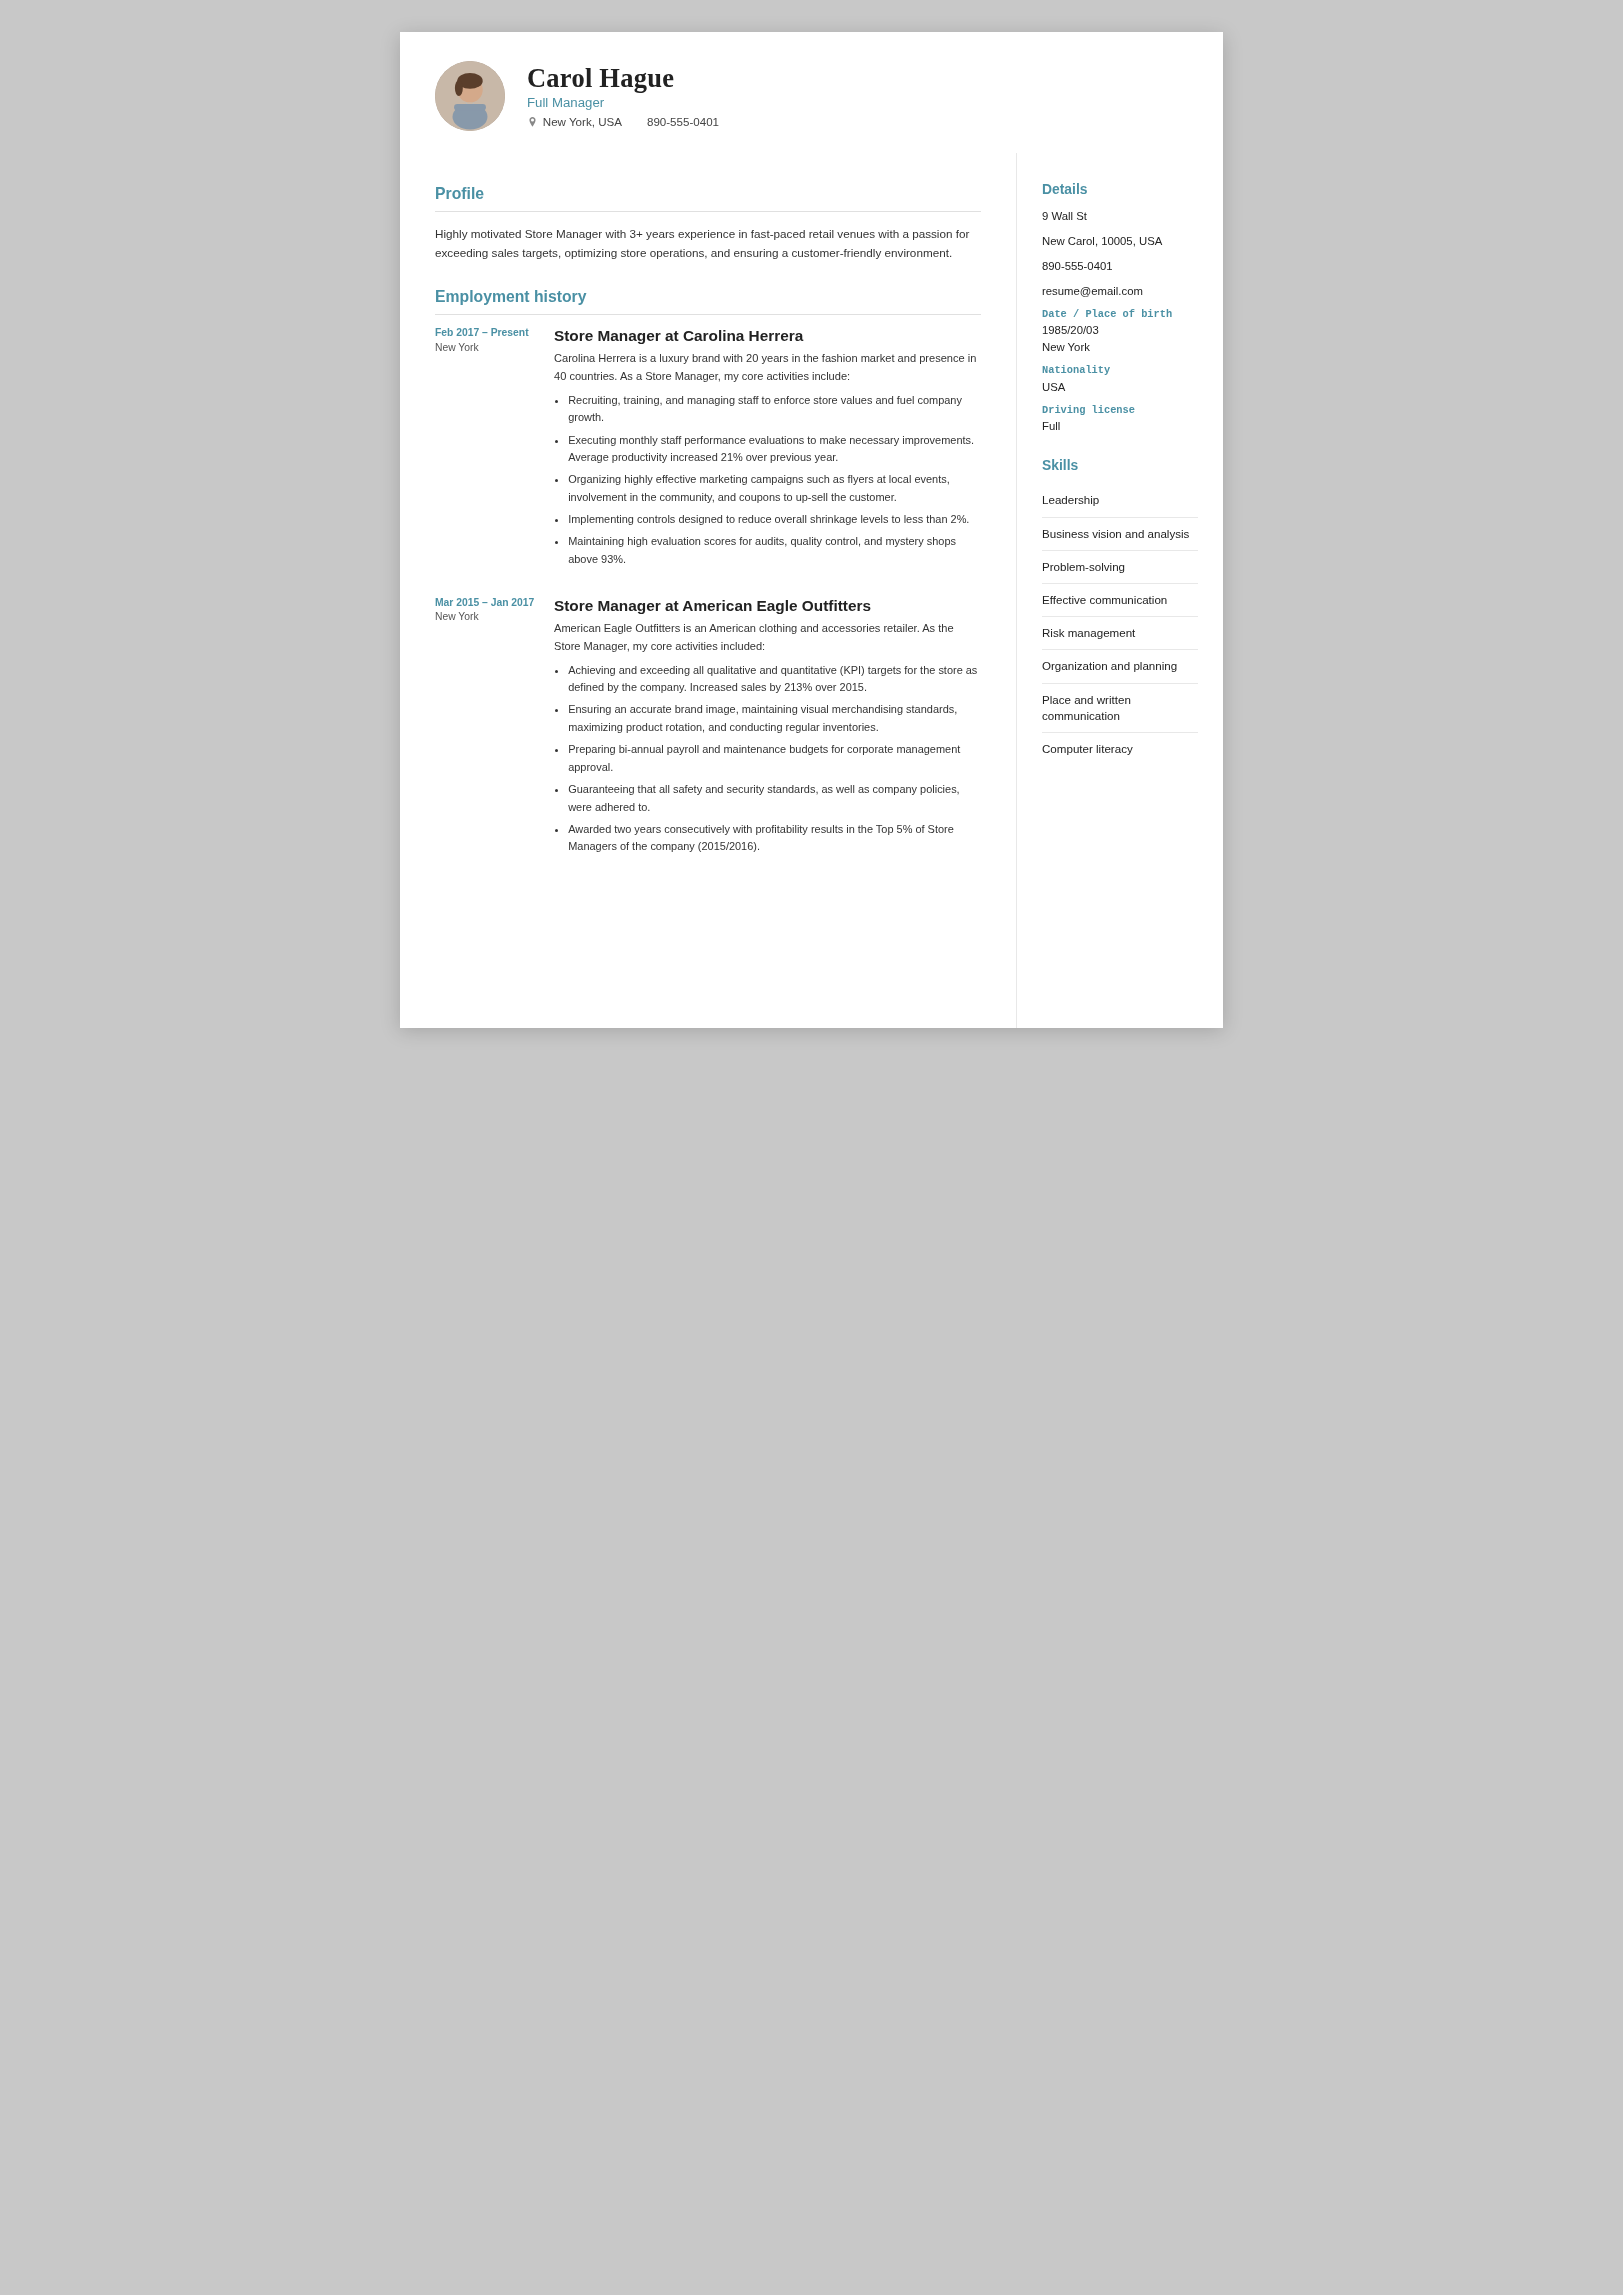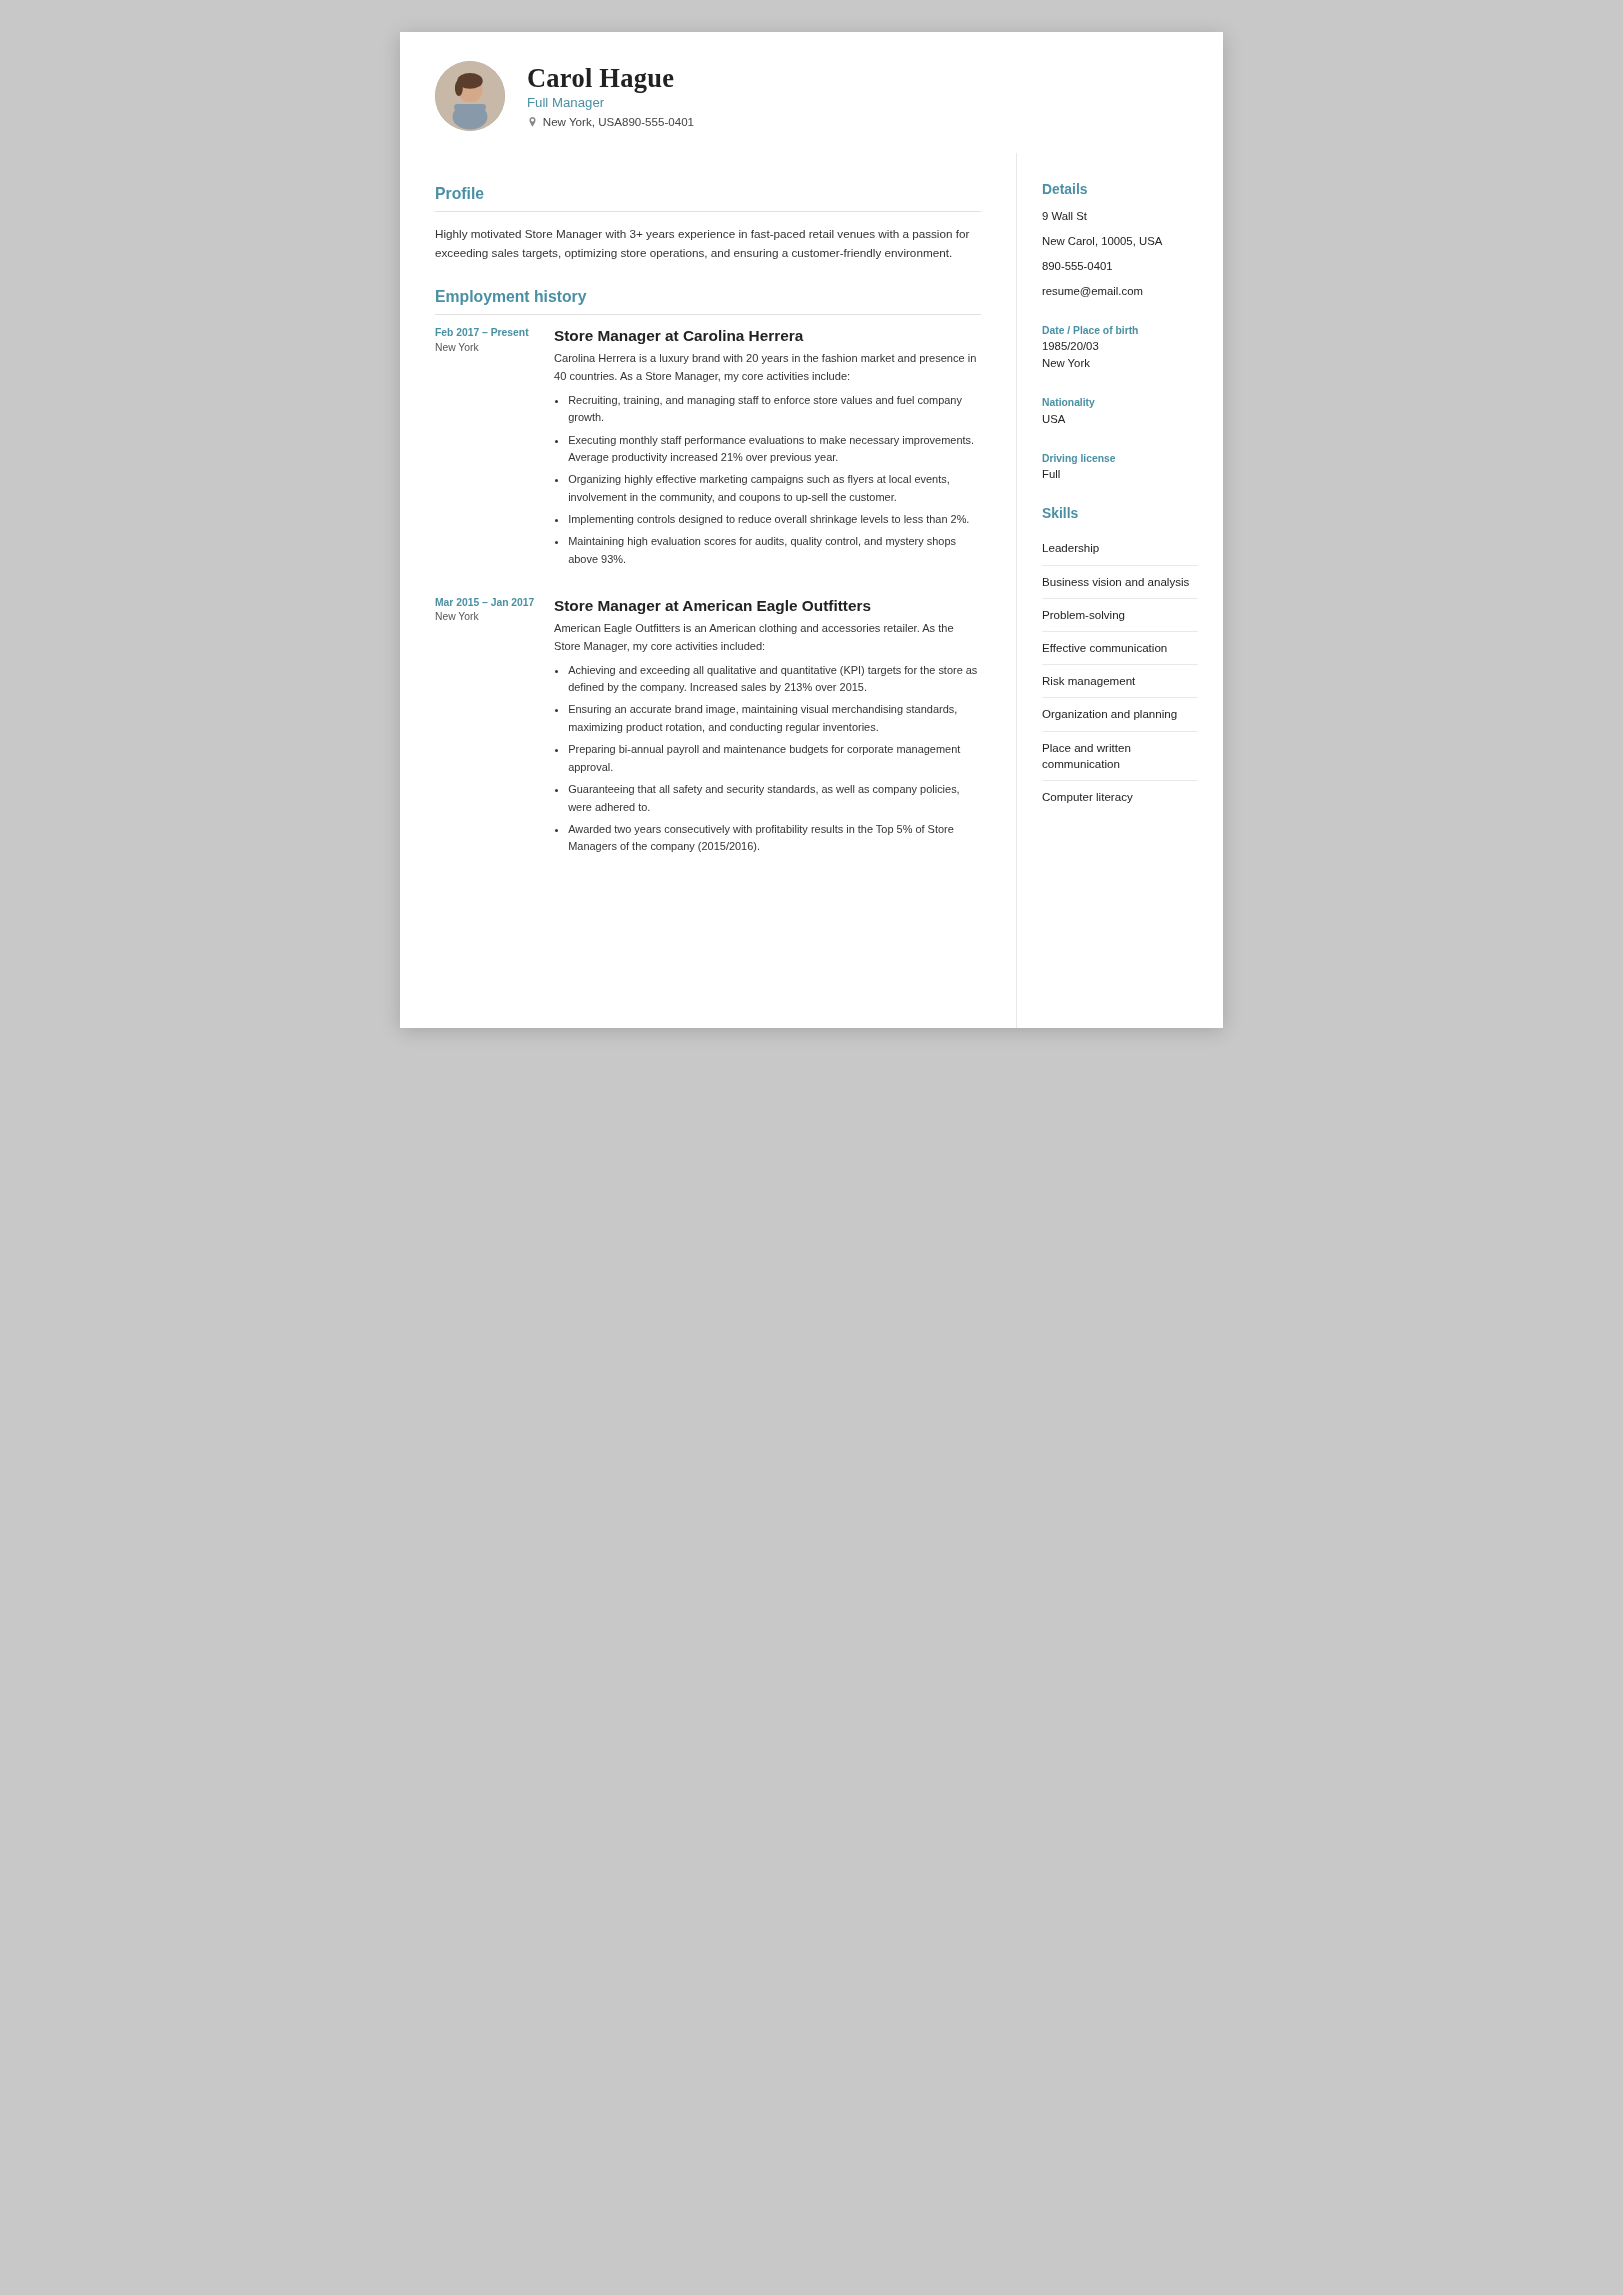--- a/index.html
+++ b/index.html
@@ -67,21 +67,21 @@
     .header-info .job-title {
       color: #4a90a4;
       font-size: 1.05rem;
       font-family: Arial, sans-serif;
       margin-top: 1.6px;
       margin-bottom: 6.3px;
     }
     .header-info .contact-line {
       display: flex;
       align-items: flex-end;
-      gap: 0;
+      gap: 25px;
       font-size: 0.92rem;
       color: #444;
       font-family: Arial, sans-serif;
     }
     .contact-line .loc-icon {
       display: inline-flex;
       align-items: center;
       gap: 3.2px;
     }
     
@@ -176,23 +176,23 @@
     }
     .detail-value {
       font-size: 0.9rem;
       color: #222;
       font-family: Arial, sans-serif;
       line-height: 1.5;
     }
     .detail-sublabel {
       color: #4a90a4;
       font-size: 0.82rem;
-      font-family: Liberation Sans, sans-serif;
+      font-family: Liberation Mono, monospace;
       font-weight: 600;
-      margin-top: 25px;
+      margin-top: 8px;
       margin-bottom: 2.4px;
     }
     .skills-block {
       margin-top: 6.3px;
     }
     .skill-item {
       font-size: 0.92rem;
       color: #222;
       font-family: Arial, sans-serif;
       padding: 8px 0;

